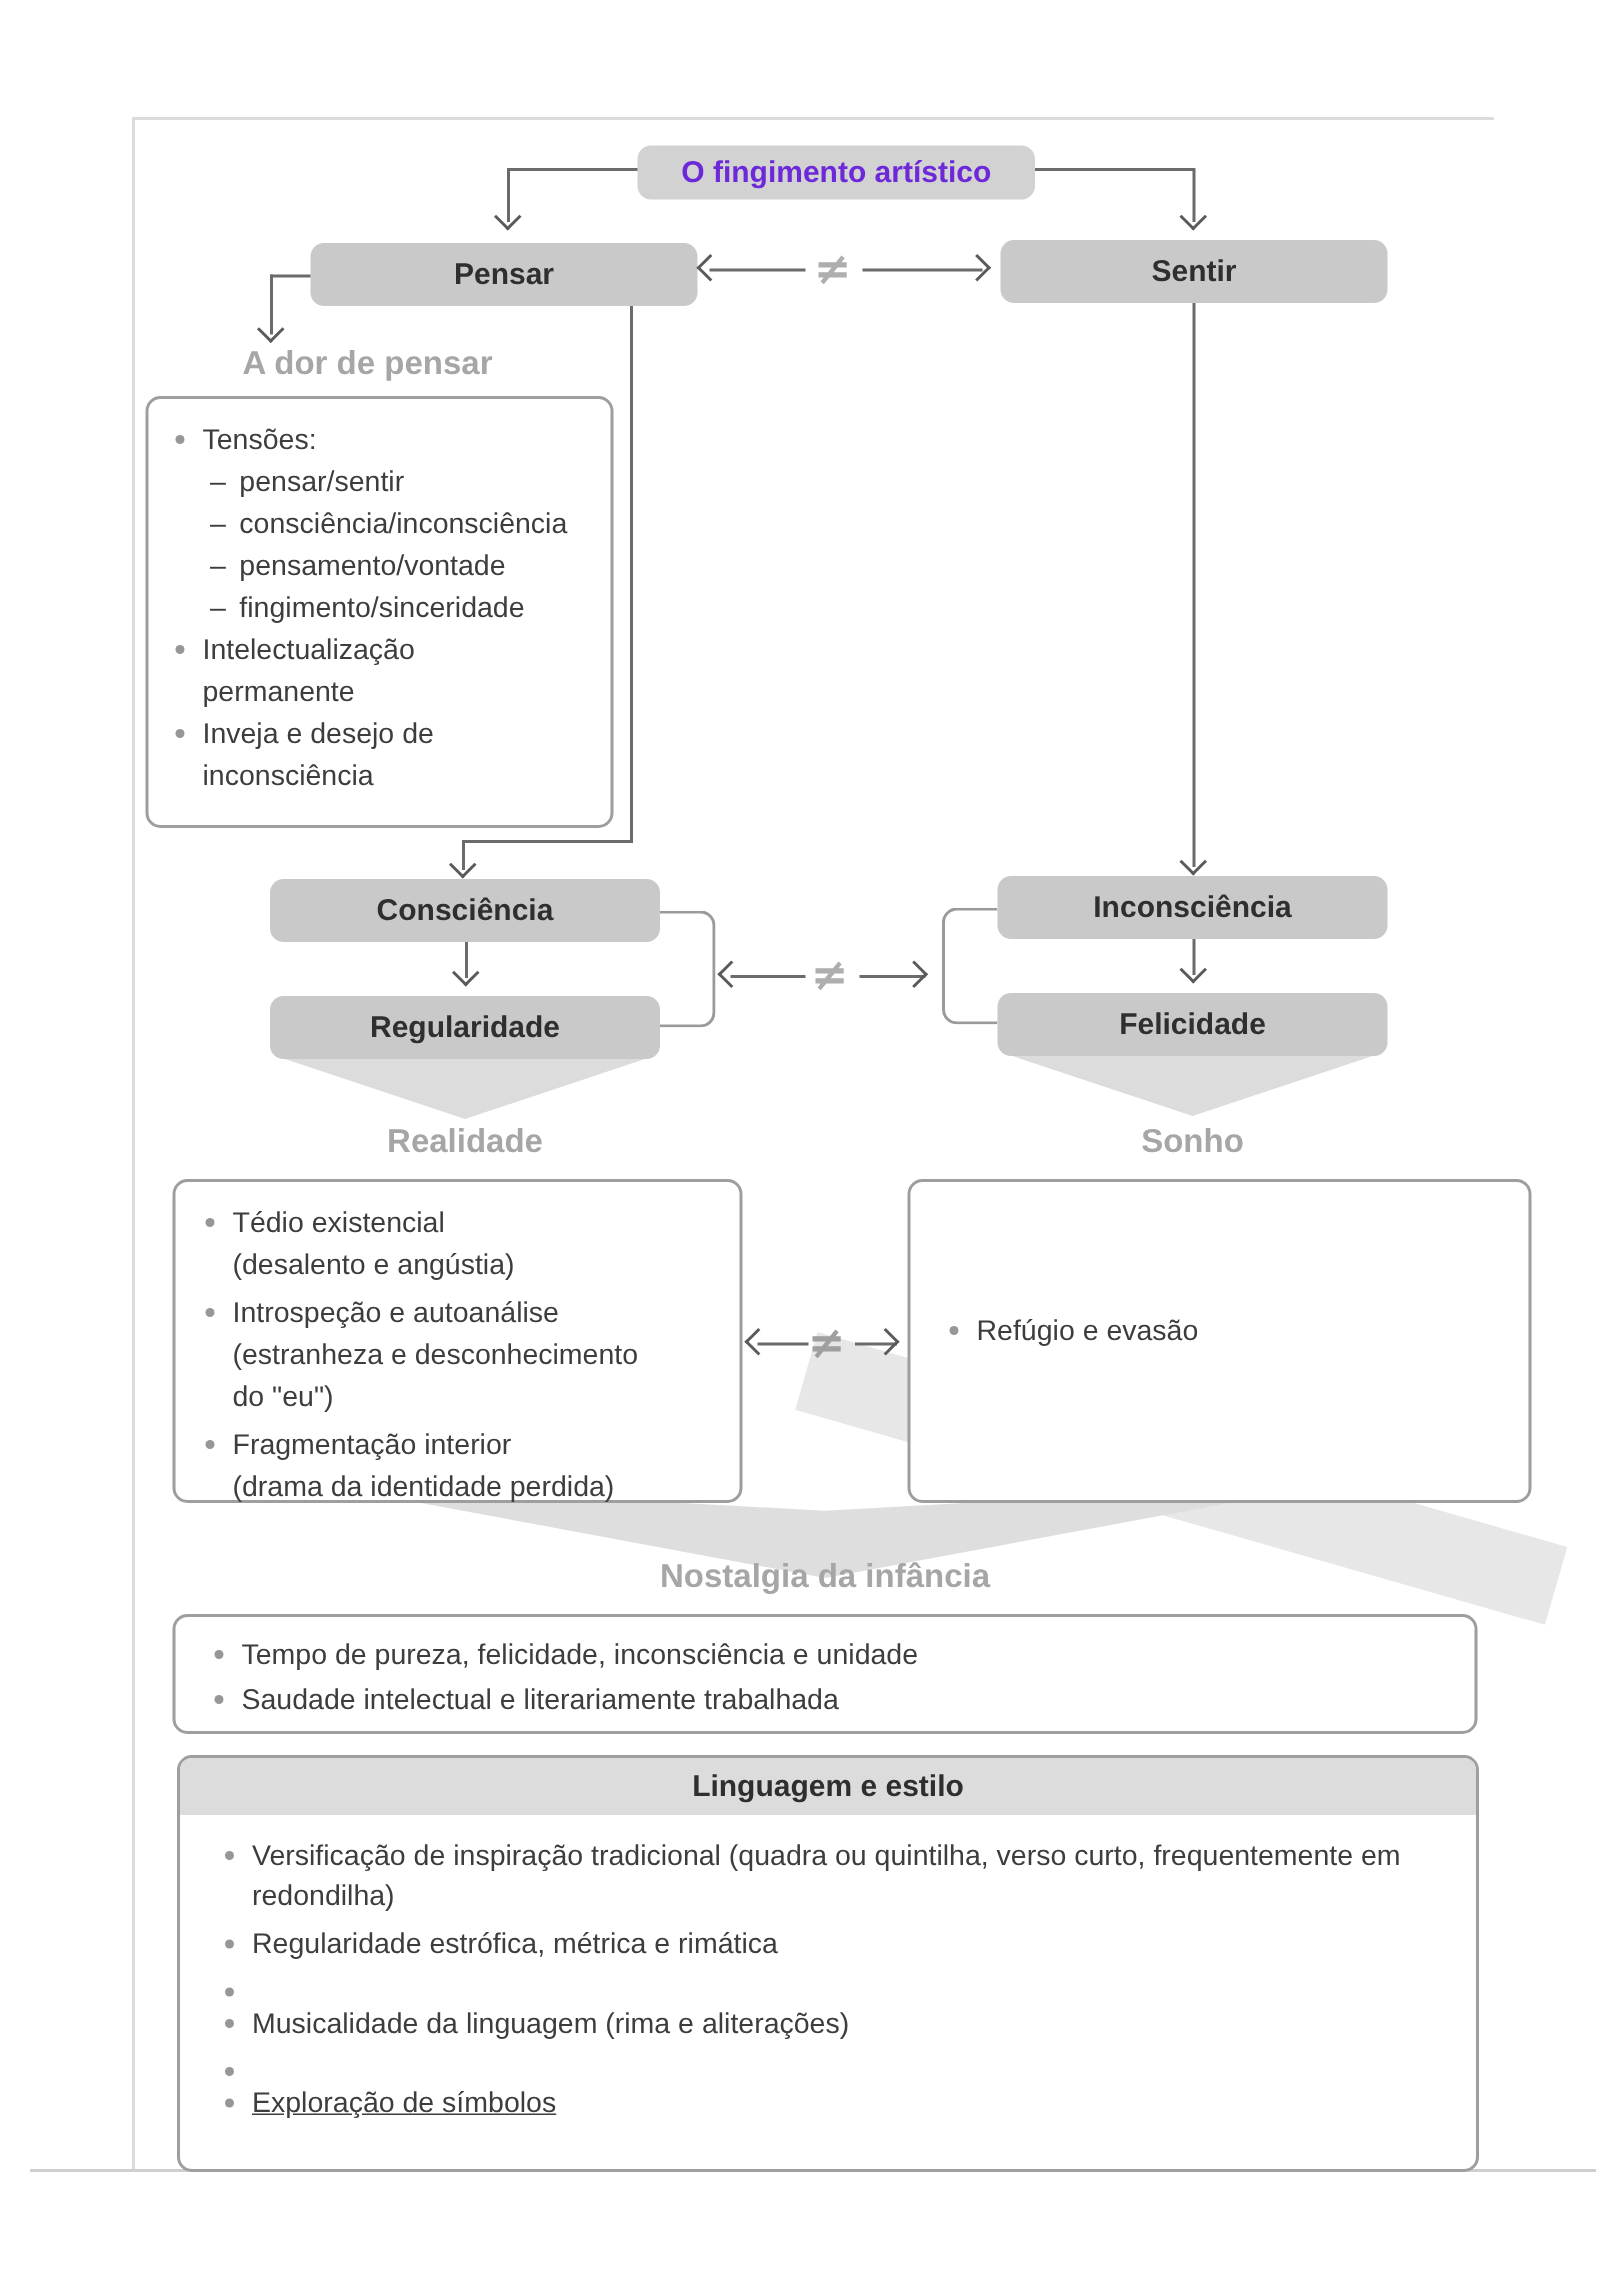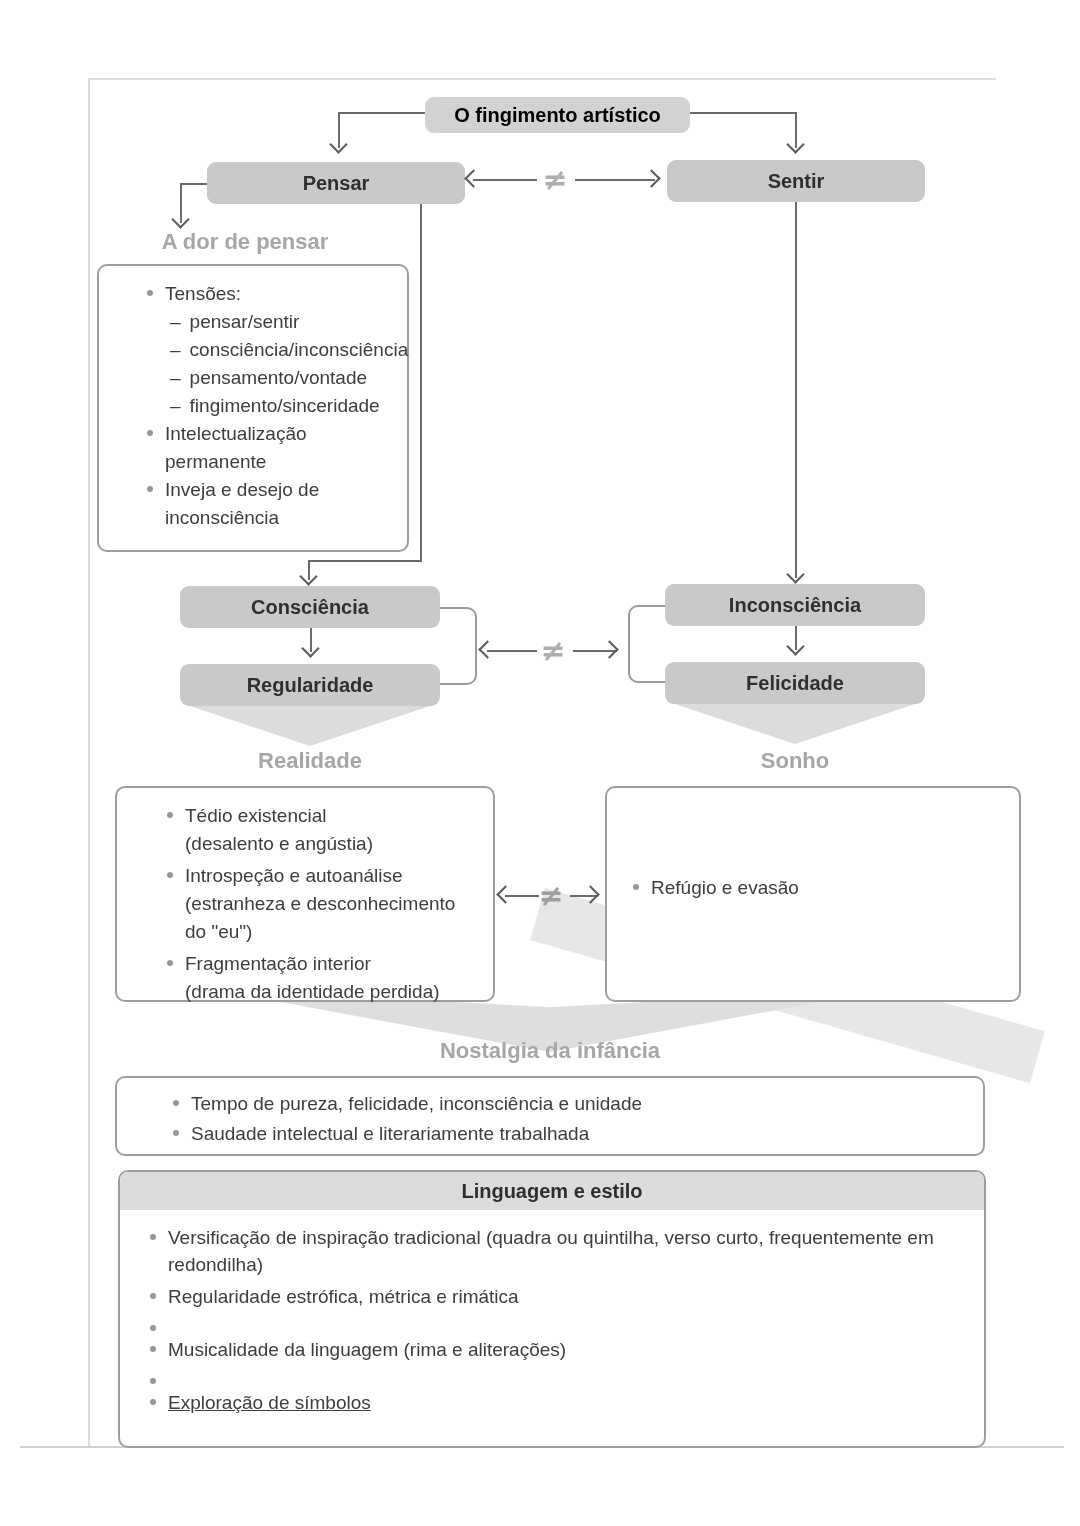--- a/index.html
+++ b/index.html
@@ -3,21 +3,21 @@
 <meta charset="utf-8">
 <style>
   html,body{margin:0;padding:0;background:#fff;}
   .canvas{position:relative;width:1080px;height:1526px;background:#ffffff;overflow:hidden;
           font-family:"Liberation Sans","DejaVu Sans",sans-serif;color:#3d3d3d;}
   
   .edge{position:absolute;background:#dcdcdc;z-index:0;}
   
   .node{position:absolute;background:#c9c9c9;border-radius:9px;display:flex;align-items:center;
         justify-content:center;font-weight:bold;color:#2f2f2f;font-size:20px;z-index:1;}
-  .node.title{background:#d2d2d2;font-size:20px;color:#000000;}
+  .node.title{background:#d2d2d2;font-size:20px;color:#6d28d9;}
   
   .hd{position:absolute;font-weight:bold;color:#a6a6a6;font-size:22px;z-index:2;text-align:center;}
   
   .wbox{position:absolute;background:#fff;border:2px solid #9e9e9e;border-radius:10px;z-index:1;box-sizing:border-box;}
   
   .hl,.vl{position:absolute;background:#6b6b6b;z-index:1;}
   .hl{height:2px;}
   .vl{width:2px;}
   
   .cv{position:absolute;width:11px;height:11px;border:solid #5a5a5a;border-width:0 2px 2px 0;z-index:1;}
@@ -35,21 +35,21 @@
   .shade{position:absolute;background:#dcdcdc;z-index:0;}
   .tri{clip-path:polygon(0 0,100% 0,50% 100%);}
   .funnel{clip-path:polygon(0 0,50% 30%,100% 0,50% 100%);background:#dedede;}
   .band{background:#e7e7e7;transform:rotate(16deg);transform-origin:0 0;}
   
   .li{display:flex;gap:12px;align-items:flex-start;}
   .dot{width:6px;height:6px;border-radius:50%;background:#979797;flex:0 0 auto;margin-top:10px;}
   .tx{font-size:19px;line-height:28px;white-space:pre-line;}
   .sub{display:flex;gap:9px;margin-left:23px;}
   .sub .dash{font-size:19px;line-height:28px;}
-  .pad{position:absolute;inset:0;box-sizing:border-box;margin-left:30px;}
+  .pad{position:absolute;inset:0;box-sizing:border-box;}
 </style>
 </head>
 <body>
 
 <div class="canvas">
 
   <div class="edge" style="left:88px;top:78px;width:908px;height:2px;"></div>
   <div class="edge" style="left:88px;top:78px;width:2px;height:1368px;"></div>
   <div class="edge" style="left:20px;top:1446px;width:1044px;height:2px;background:#cfcfcf;"></div>
 

